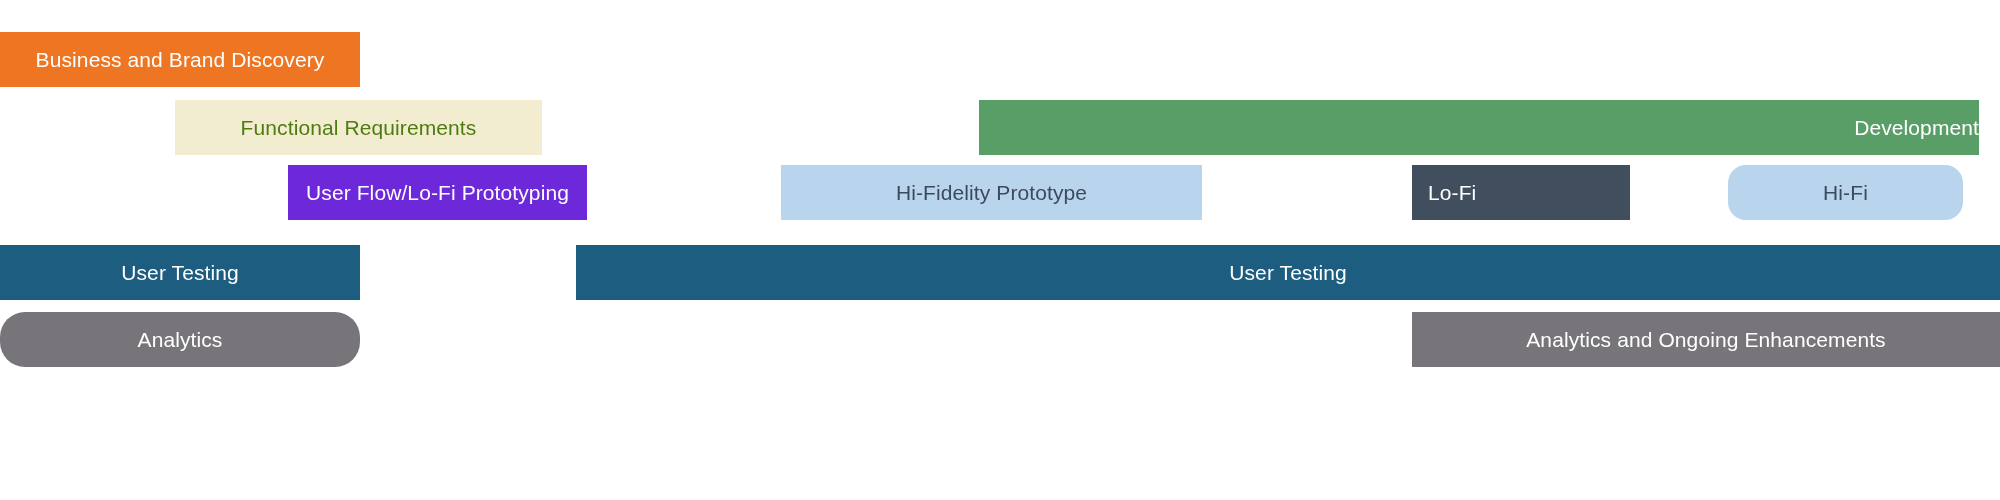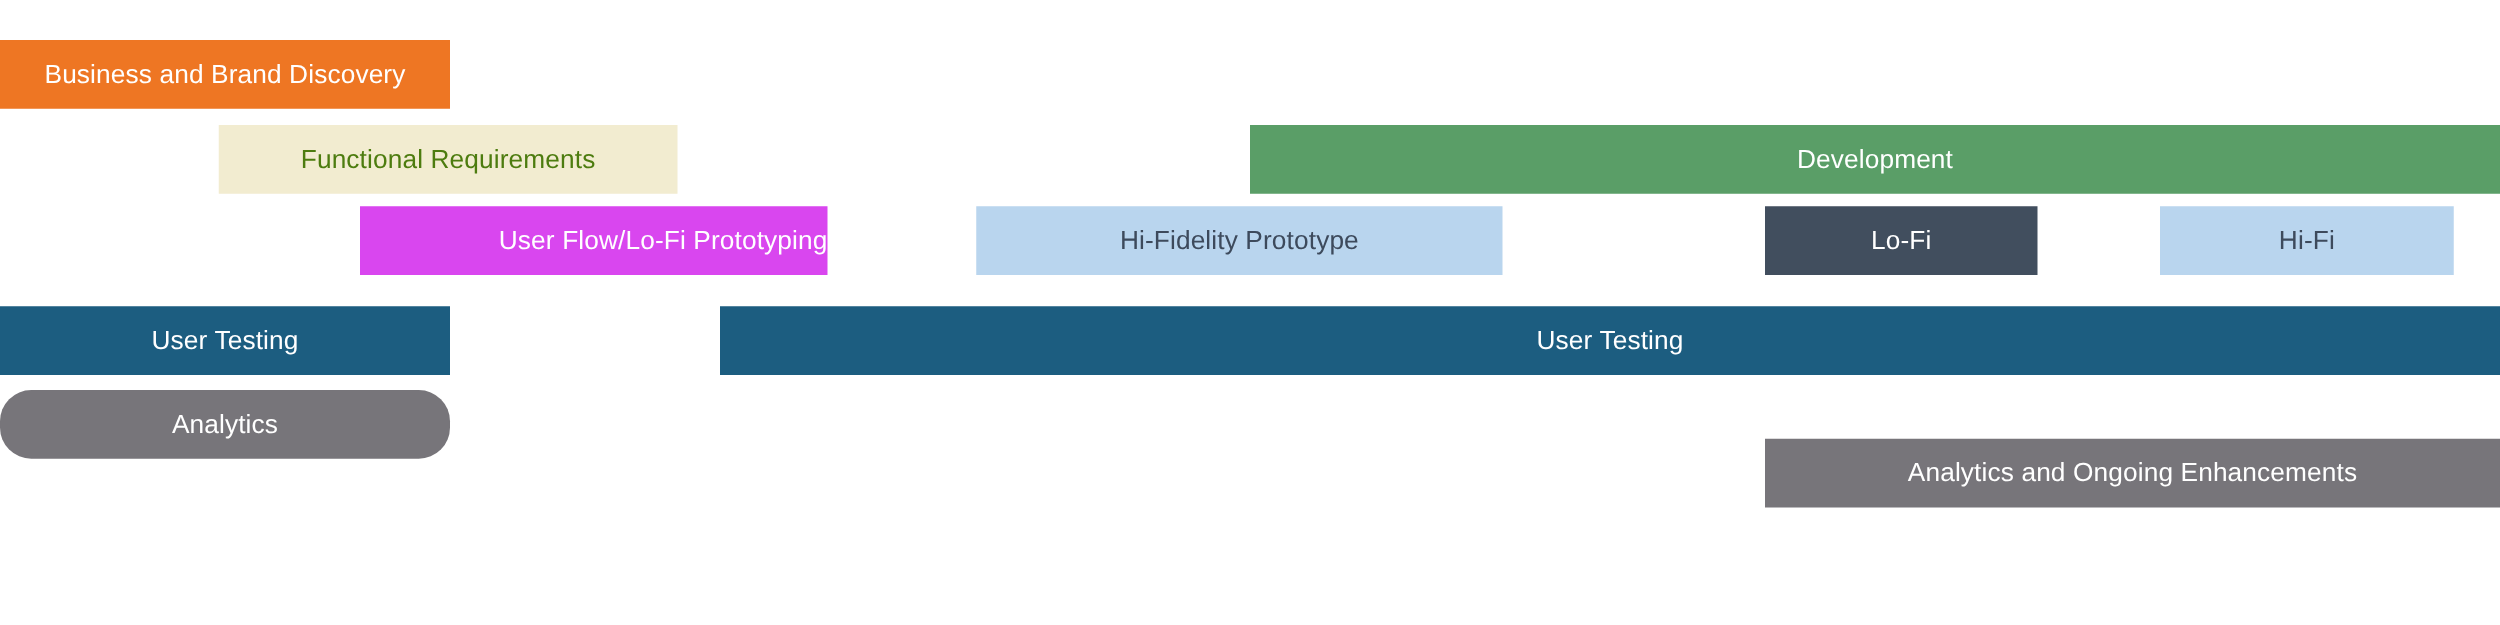--- a/index.html
+++ b/index.html
@@ -41,41 +41,41 @@
 <body>
 
 <div id="timeline-canvas" style="width: 2000px; height: 500px; background: rgb(255, 255, 255);">
   <div id="bars-layer">
       <div class="bar" style="left: 0px; width: 360px; top: 32px; height: 55px; background: rgb(238, 118, 35); color: rgb(255, 255, 255); justify-content: center;">
         <span class="bar-label">Business and Brand Discovery</span>
       </div>
       <div class="bar" style="left: 175px; width: 367px; top: 100px; height: 55px; background: rgb(242, 236, 208); color: #4d7c0f; justify-content: center;">
         <span class="bar-label">Functional Requirements</span>
       </div>
-      <div class="bar" style="left: 1000px; width: 1000px; top: 100px; height: 55px; background: rgb(90, 158, 103); color: rgb(255, 255, 255); justify-content: center;">
+      <div class="bar" style="left: 979px; width: 1000px; top: 100px; height: 55px; background: rgb(90, 158, 103); color: rgb(255, 255, 255); justify-content: flex-end;">
         <span class="bar-label">Development</span>
       </div>
-      <div class="bar" style="left: 288px; width: 374px; top: 165px; height: 55px; background: #d946ef; color: rgb(255, 255, 255); justify-content: flex-end;">
+      <div class="bar" style="left: 288px; width: 299px; top: 165px; height: 55px; background: #6d28d9; color: rgb(255, 255, 255); justify-content: center;">
         <span class="bar-label">User Flow/Lo-Fi Prototyping</span>
       </div>
       <div class="bar" style="left: 781px; width: 421px; top: 165px; height: 55px; background: rgb(185, 213, 238); color: rgb(61, 74, 92); justify-content: center;">
         <span class="bar-label">Hi-Fidelity Prototype</span>
       </div>
-      <div class="bar" style="left: 1412px; width: 218px; top: 165px; height: 55px; background: rgb(65, 78, 94); color: rgb(255, 255, 255); justify-content: center;">
+      <div class="bar" style="left: 1412px; width: 218px; top: 165px; height: 55px; background: rgb(65, 78, 94); color: rgb(255, 255, 255); justify-content: flex-start; padding-left: 16px;">
         <span class="bar-label">Lo-Fi</span>
       </div>
-      <div class="bar" style="left: 1728px; width: 235px; top: 165px; height: 55px; background: rgb(185, 213, 238); color: rgb(61, 74, 92); justify-content: center;">
+      <div class="bar" style="left: 1728px; width: 235px; top: 165px; height: 55px; background: rgb(185, 213, 238); color: rgb(61, 74, 92); justify-content: center; border-radius: 18px;">
         <span class="bar-label">Hi-Fi</span>
       </div>
       <div class="bar" style="left: 0px; width: 360px; top: 245px; height: 55px; background: rgb(28, 93, 128); color: rgb(255, 255, 255); justify-content: center;">
         <span class="bar-label">User Testing</span>
       </div>
       <div class="bar" style="left: 576px; width: 1424px; top: 245px; height: 55px; background: rgb(28, 93, 128); color: rgb(255, 255, 255); justify-content: center;">
         <span class="bar-label">User Testing</span>
       </div>
       <div class="bar" style="left: 0px; width: 360px; top: 312px; height: 55px; background: rgb(119, 117, 122); color: rgb(255, 255, 255); justify-content: center; border-radius: 25px;">
         <span class="bar-label">Analytics</span>
       </div>
-      <div class="bar" style="left: 1412px; width: 588px; top: 312px; height: 55px; background: rgb(119, 117, 122); color: rgb(255, 255, 255); justify-content: center; margin-top: 39px;">
+      <div class="bar" style="left: 1412px; width: 588px; top: 312px; height: 55px; background: rgb(119, 117, 122); color: rgb(255, 255, 255); justify-content: center;">
         <span class="bar-label">Analytics and Ongoing Enhancements</span>
       </div>
     </div>
 </div>
 
 </body></html>

